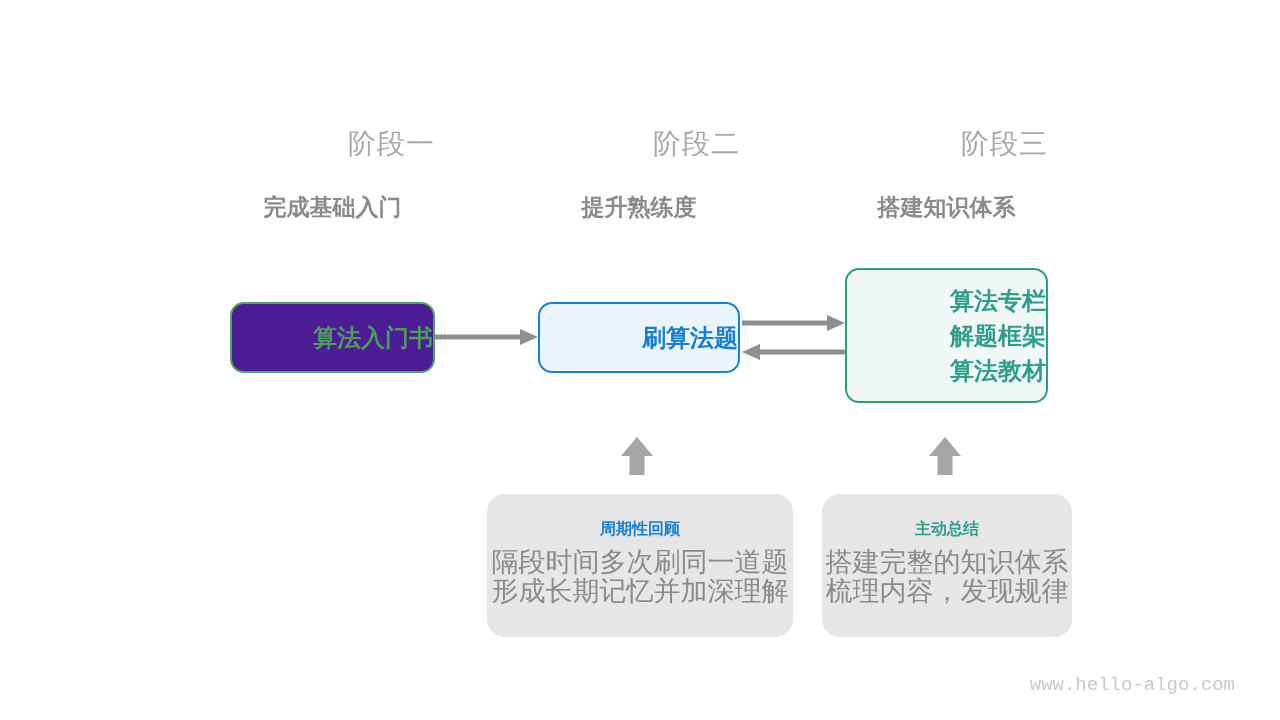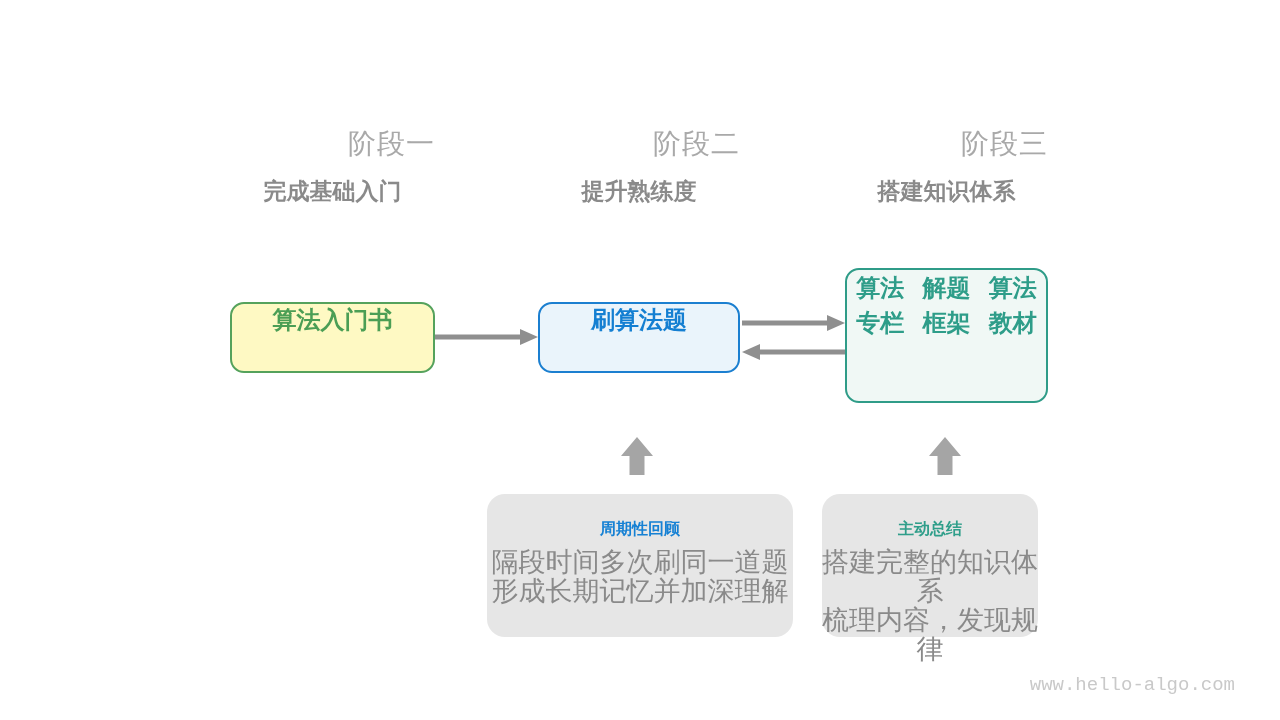--- a/index.html
+++ b/index.html
@@ -22,42 +22,42 @@
     color: #a9a9a9;
     letter-spacing: 1px;
     line-height: 36px;
     text-align: right;
   }
   .stage-subtitle {
     font-size: 23px;
     font-weight: 700;
     color: #8a8a8a;
     line-height: 30px;
-    margin-top: 14px;
+    margin-top: 30px;
   }
   #stage1-header { left: 230px; top: 126px; width: 205px; }
   #stage2-header { left: 538px; top: 126px; width: 202px; }
   #stage3-header { left: 845px; top: 126px; width: 203px; }
 
   
   .node {
     position: absolute;
     border-radius: 14px;
     border: 2px solid;
     display: flex;
-    flex-direction: row;
-    align-items: flex-start;
+    flex-direction: column;
+    align-items: flex-end;
     justify-content: center;
     font-weight: 700;
     font-size: 24px;
     text-align: center;
   }
   #node-green {
     left: 230px; top: 302px; width: 205px; height: 71px;
-    border-color: #55a25c; background: #fef9c3; color: #4b9e55;
+    border-color: #55a25c; background: #4c1d95; color: #4b9e55;
   }
   #node-blue {
     left: 538px; top: 302px; width: 202px; height: 71px;
     border-color: #1b7fd0; background: #eaf4fb; color: #147fd2;
   }
   #node-teal {
     left: 845px; top: 268px; width: 203px; height: 135px;
     border-color: #2f9c88; background: #f0f8f5; color: #2e9d89;
   }
   #node-teal .node-line { line-height: 35px; }
@@ -74,21 +74,21 @@
   .callout {
     position: absolute;
     top: 494px;
     height: 143px;
     background: #e6e6e6;
     border-radius: 18px;
     text-align: center;
     padding-top: 20px;
   }
   #callout-review { left: 487px; width: 306px; }
-  #callout-summary { left: 822px; width: 216px; }
+  #callout-summary { left: 822px; width: 250px; }
   .callout-title {
     font-size: 16px;
     font-weight: 700;
     line-height: 30px;
   }
   #callout-review .callout-title { color: #1681d4; }
   #callout-summary .callout-title { color: #2f9e8a; }
   .callout-body {
     margin-top: 4px;
     font-size: 27px;

